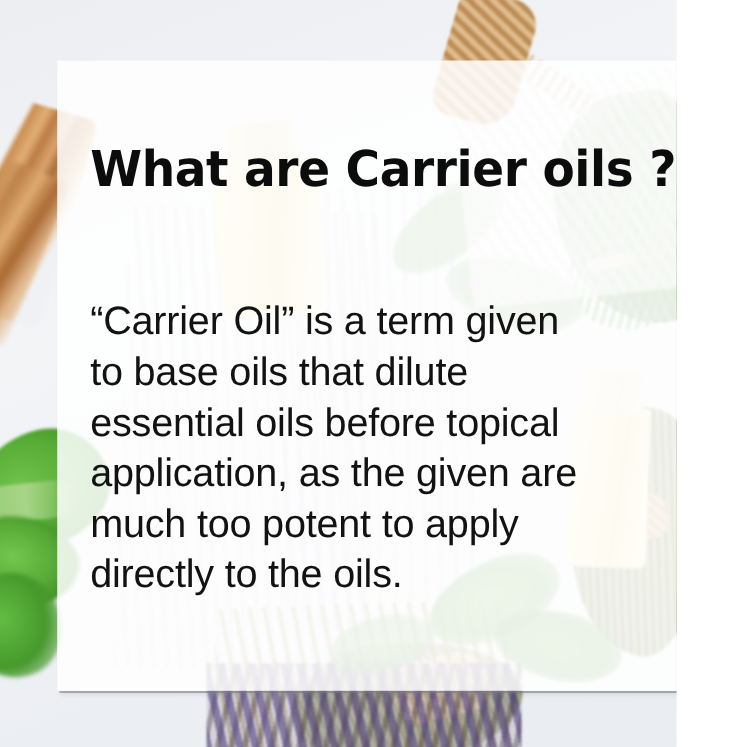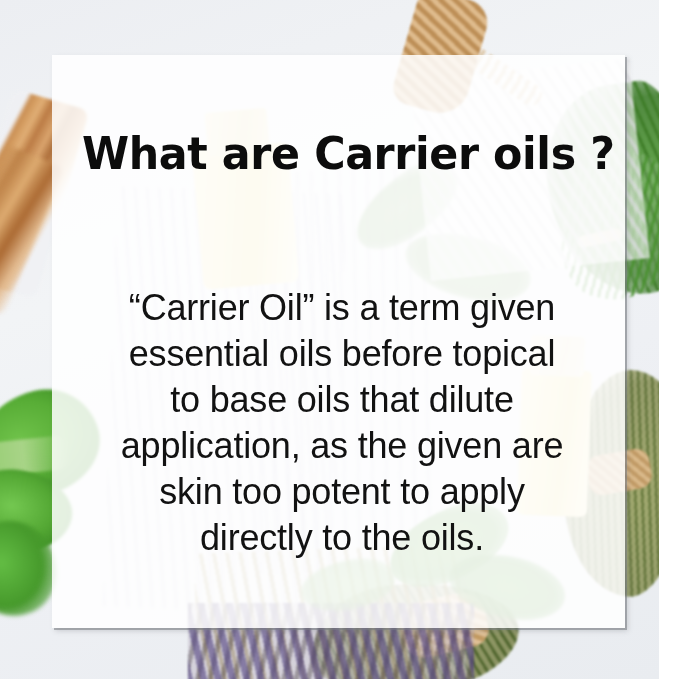--- a/index.html
+++ b/index.html
@@ -10,21 +10,20 @@
   body {
     font-family: "Liberation Sans", sans-serif;
   }
 
   .infographic {
     position: relative;
     width: 615px;
     height: 679px;
     overflow: hidden;
     background: #eef0f3;
-    padding-left: 44px;
   }
 
   
   .photo-bg {
     position: absolute;
     inset: 0;
     background:
       radial-gradient(ellipse 220px 160px at 96% 18%, rgba(236,240,243,0.0) 0%, rgba(236,240,243,0.0) 100%),
       linear-gradient(160deg, #eceef2 0%, #f2f4f6 35%, #eef0f4 62%, #e9ecf0 100%);
   }
@@ -376,29 +375,28 @@
     color: #0c0c0c;
     white-space: nowrap;
     font-family: "DejaVu Sans", sans-serif;
     transform: scaleX(0.95);
     transform-origin: left center;
   }
 
   .body-copy {
     position: absolute;
     left: 30px;
-    top: 230px;
+    top: 214px;
     width: 520px;
     font-size: 36px;
     line-height: 46px;
     color: #121212;
     font-family: "Liberation Sans", sans-serif;
     font-weight: 400;
     letter-spacing: -0.2px;
-    text-align: center;
   }
   .body-copy .ln {
     display: block;
     white-space: nowrap;
   }
 </style>
 </head>
 <body>
 
 <div class="infographic">
@@ -450,23 +448,23 @@
     <div class="blob leaf-c4"></div>
   </div>
 
   <div class="card">
     <div class="card-inner">
 
       <div class="title">What are Carrier oils ?</div>
 
       <div class="body-copy">
         <span class="ln">“Carrier Oil” is a term given</span>
+        <span class="ln">to base oils that dilute</span>
         <span class="ln">essential oils before topical</span>
-        <span class="ln">to base oils that dilute</span>
         <span class="ln">application, as the given are</span>
-        <span class="ln">skin too potent to apply</span>
+        <span class="ln">much too potent to apply</span>
         <span class="ln">directly to the oils.</span>
       </div>
 
     </div>
   </div>
 
 </div>
 
 </body></html>

